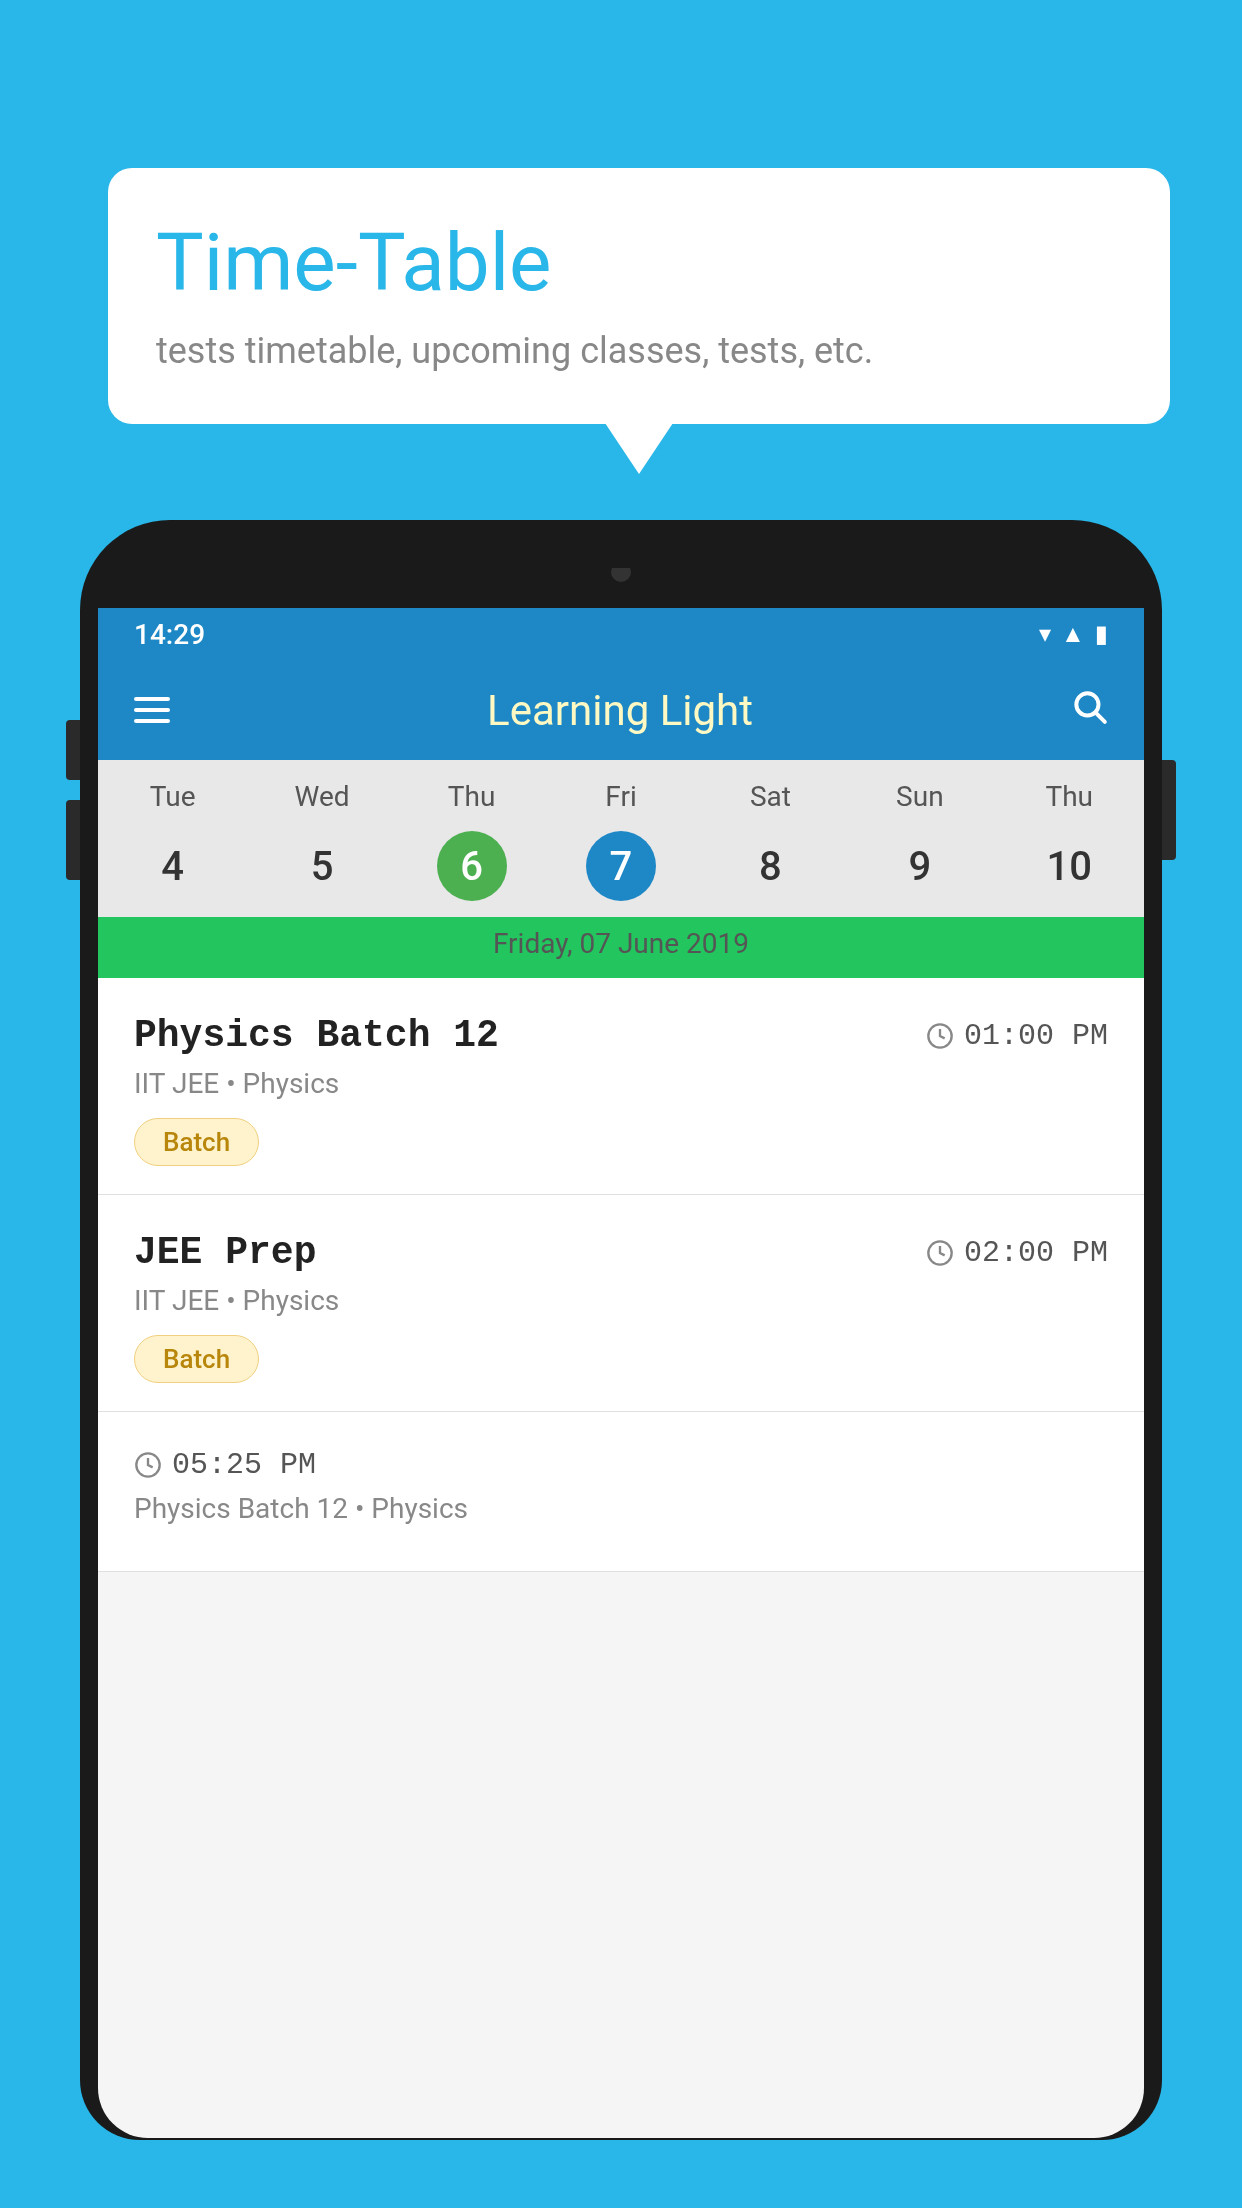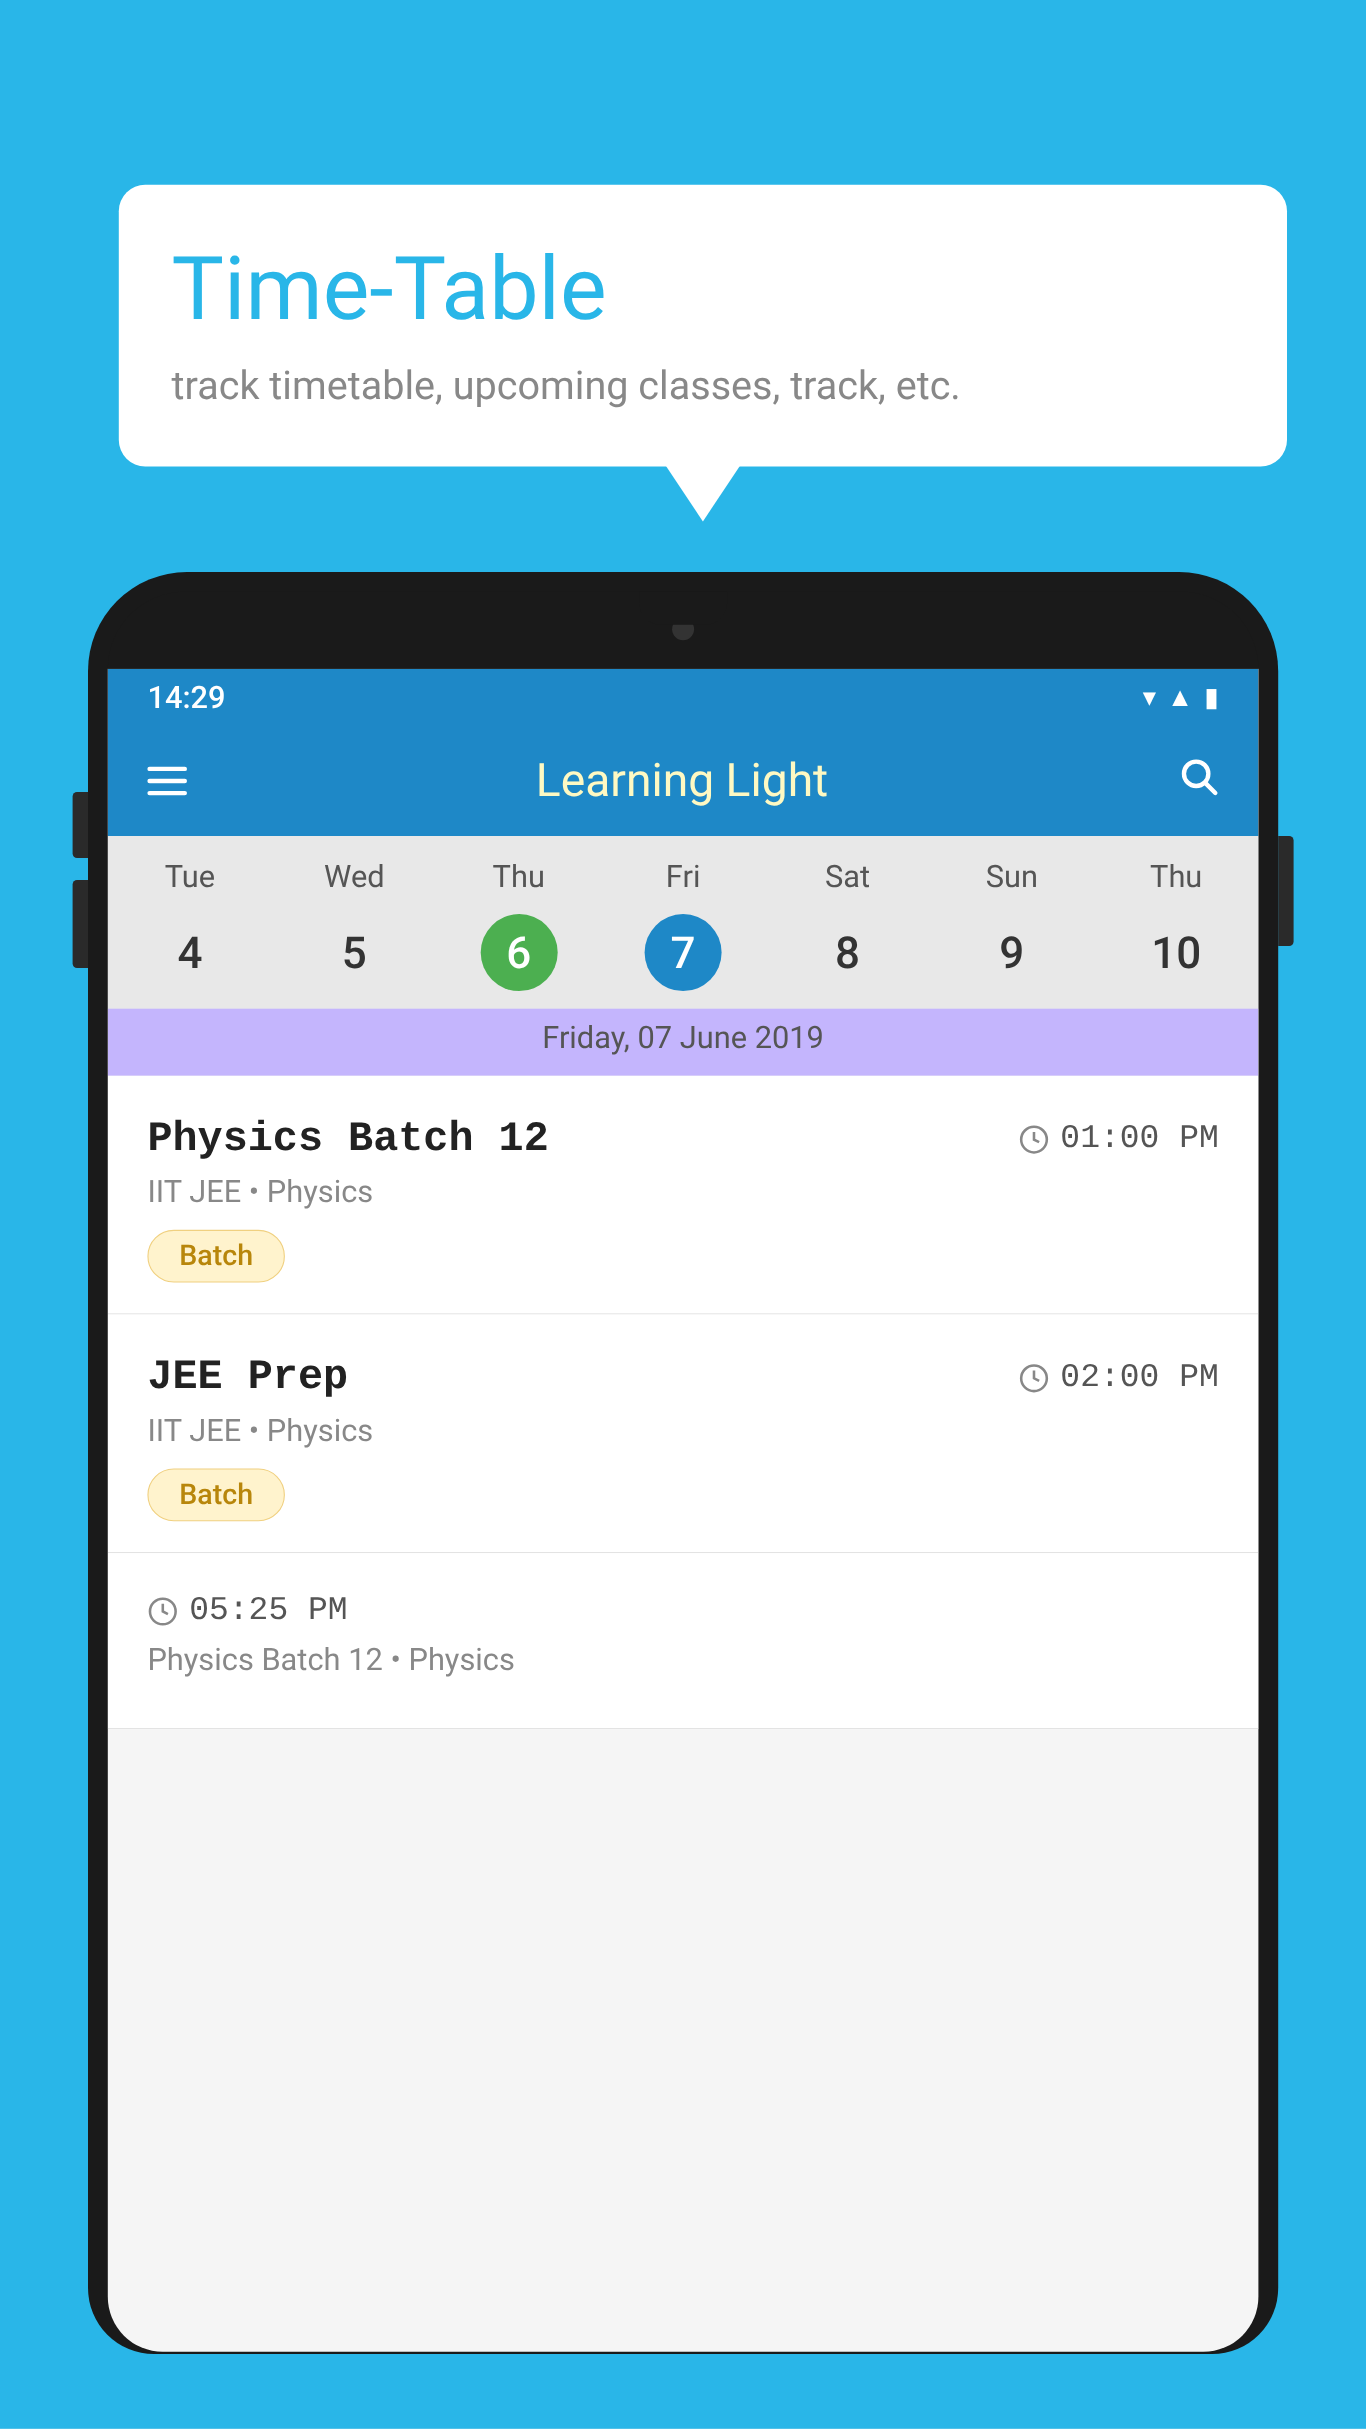--- a/index.html
+++ b/index.html
@@ -223,21 +223,21 @@
       width: 70px;
       height: 70px;
       margin: 0 auto;
     }
 
     .selected-date-label {
       text-align: center;
       color: #555;
       font-size: 28px;
       padding: 10px 0 18px;
-      background: #c4b5fd;
+      background: #22c55e;
     }
 
     
     .classes-list {
       background: white;
       overflow-y: auto;
     }
 
     .class-item {
       padding: 36px 36px 28px;
@@ -311,21 +311,21 @@
       height: 100px;
       background: #2a2a2a;
       border-radius: 0 4px 4px 0;
     }
   </style>
 </head>
 <body>
 
 <div class="speech-bubble">
   <div class="bubble-title">Time-Table</div>
-  <div class="bubble-subtitle">track timetable, upcoming classes, track, etc.</div>
+  <div class="bubble-subtitle">tests timetable, upcoming classes, tests, etc.</div>
 </div>
 
 <div class="phone-frame">
   <div class="phone-outer">
 
     <div class="volume-btn volume-btn-1"></div>
     <div class="volume-btn volume-btn-2"></div>
     <div class="power-btn"></div>
 
     <div class="phone-top-bar">

